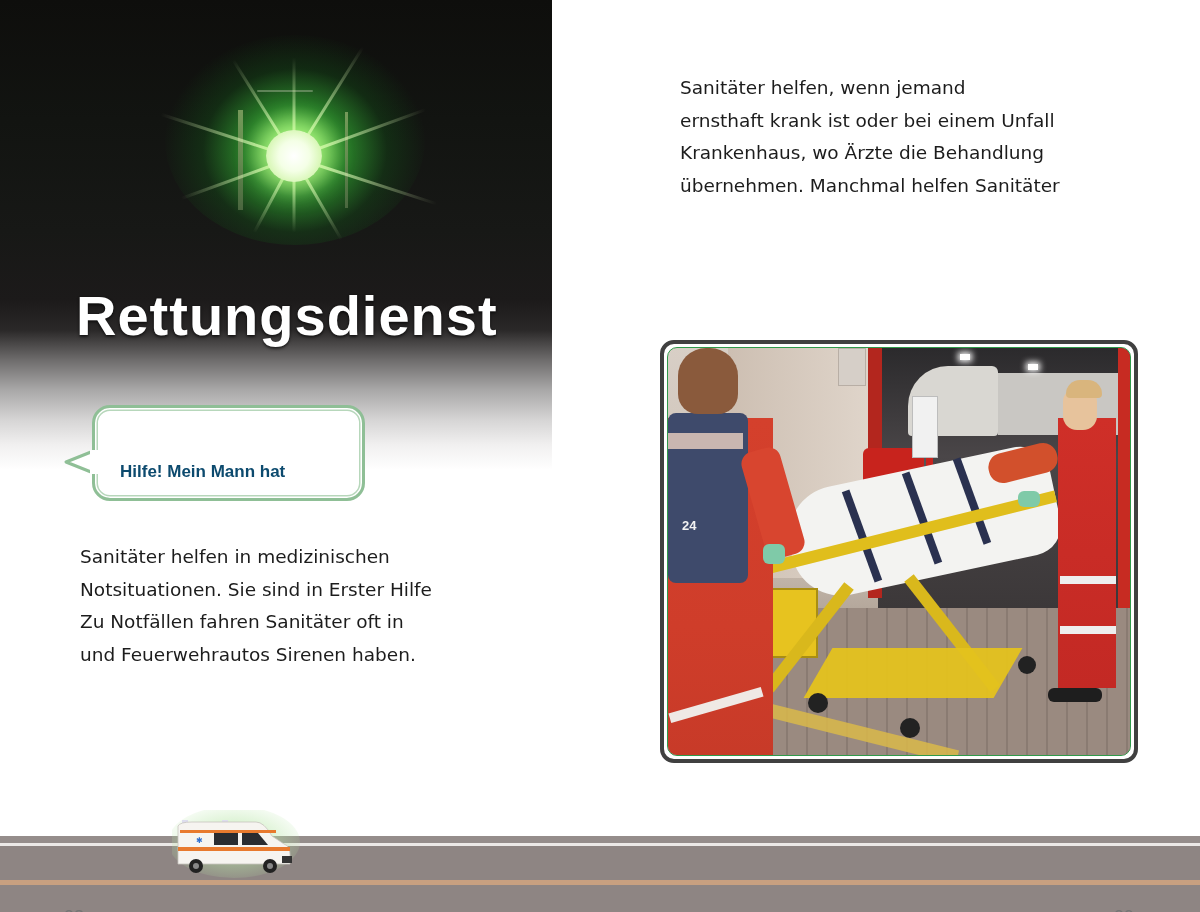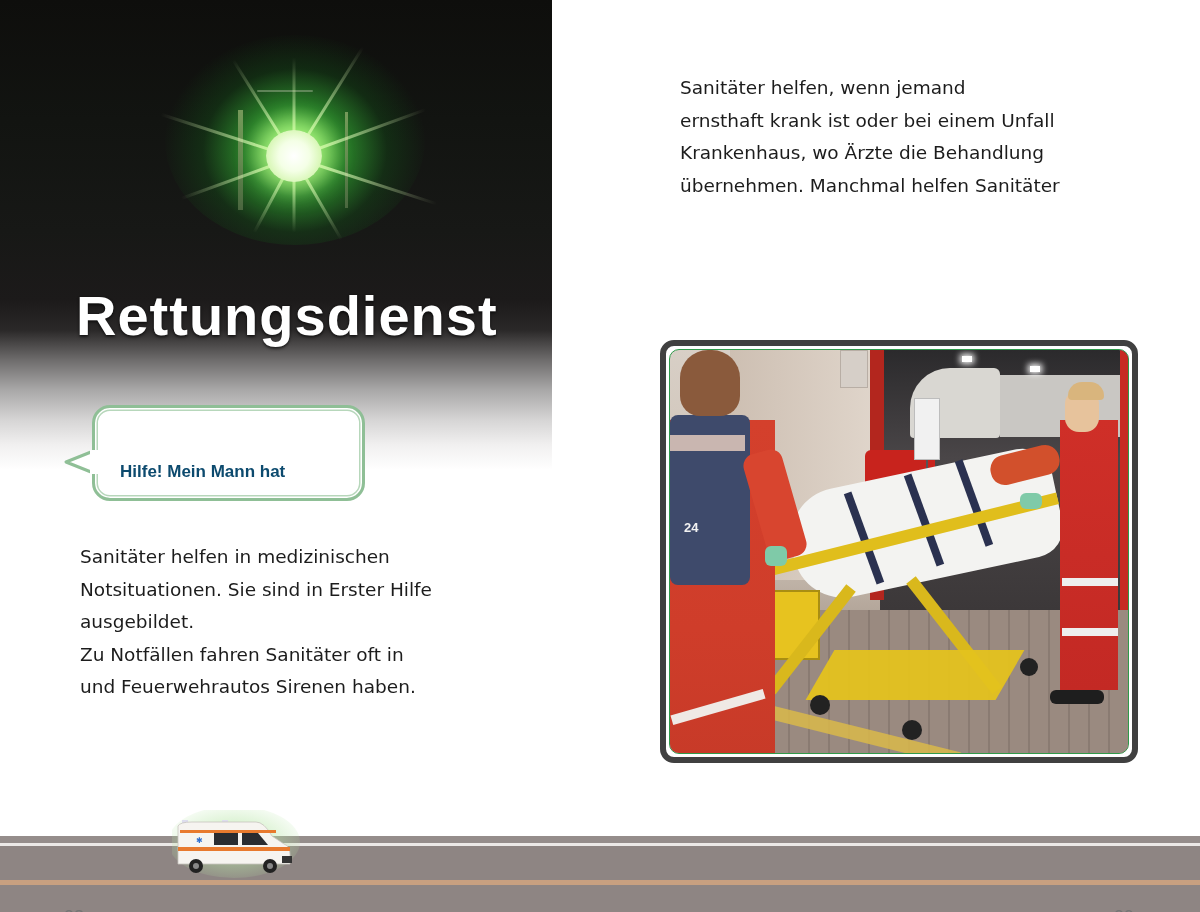--- a/index.html
+++ b/index.html
@@ -66,21 +66,21 @@
     .body-text {
       position: absolute; font-family: "DejaVu Sans", sans-serif; font-size: 18.5px; line-height: 32.5px; color: #1c1c1c;
       white-space: nowrap;
     }
     .left-text { left: 80px; top: 541px; }
     .right-text { left: 680px; top: 72px; }
 
     
     .photo-frame {
       position: absolute; left: 660px; top: 340px; width: 478px; height: 423px;
-      border: 6px solid #404040; border-radius: 14px; background: #ffffff; padding: 3px;
+      border: 4px solid #404040; border-radius: 14px; background: #ffffff; padding: 3px;
     }
     .photo {
       position: relative; width: 100%; height: 100%; border-radius: 10px; overflow: hidden;
       border: 1.5px solid #2f9a4a;
       background: linear-gradient(to bottom, #d8cfc6 0%, #cbbfb3 50%, #a89a8e 72%, #8b7d73 100%);
     }
     .ph { position: absolute; }
 
     
     .road {
@@ -129,21 +129,20 @@
 <svg style="position:absolute; left:90px; top:446px; width:10px; height:32px;">
   <rect x="0" y="4" width="10" height="24" fill="#ffffff"></rect>
 </svg>
 <div class="bubble-text">
   <div>Hilfe! Mein Mann hat</div>
 </div>
 
 <div class="body-text left-text">
   <div>Sanitäter helfen in medizinischen</div>
   <div>Notsituationen. Sie sind in Erster Hilfe</div>
-  <div>ausgebildet.</div>
   <div>Zu Notfällen fahren Sanitäter oft in</div>
   <div>und Feuerwehrautos Sirenen haben.</div>
 </div>
 
 <div class="body-text right-text">
   <div>Sanitäter helfen, wenn jemand</div>
   <div>ernsthaft krank ist oder bei einem Unfall</div>
   <div>Krankenhaus, wo Ärzte die Behandlung</div>
   <div>übernehmen. Manchmal helfen Sanitäter</div>
 </div>

